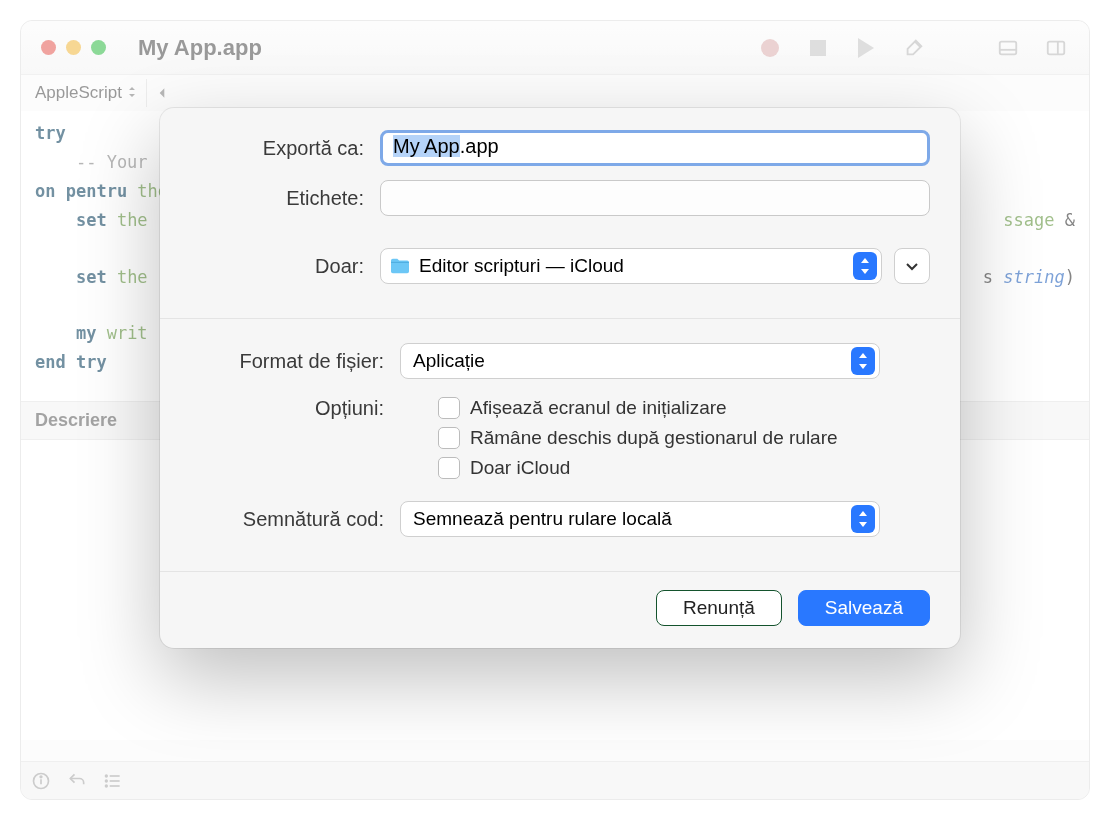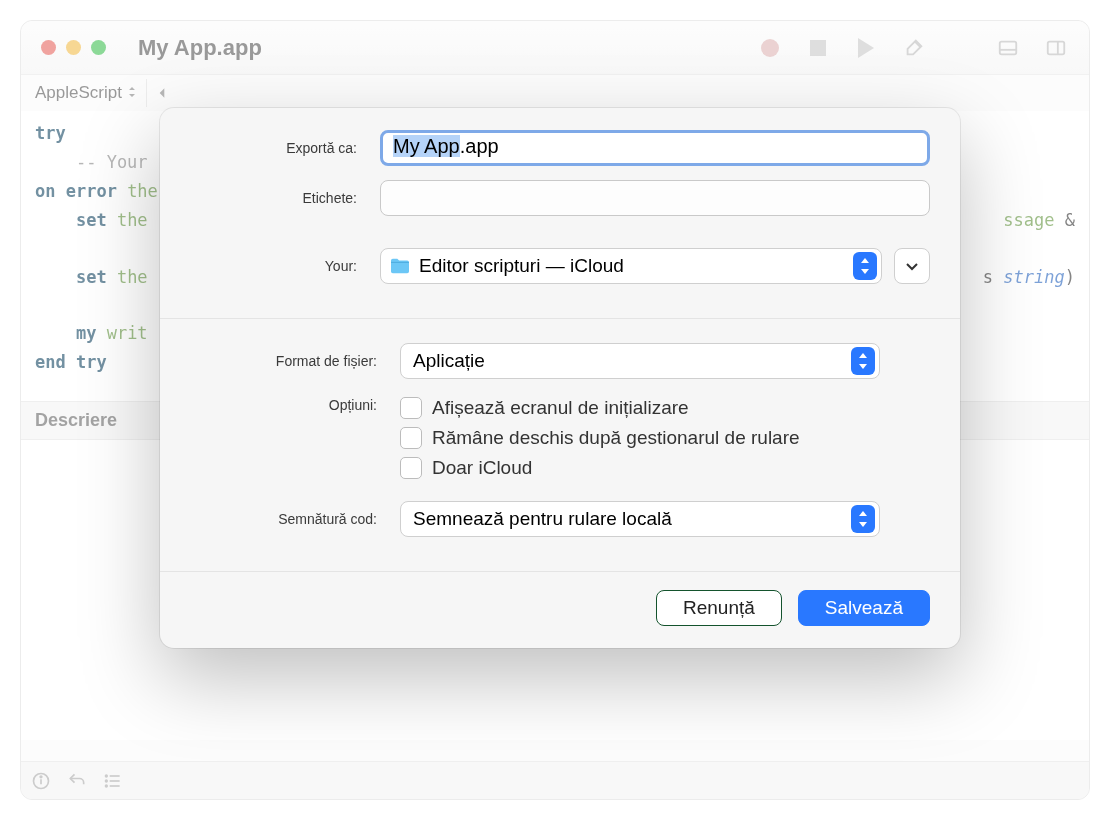--- a/index.html
+++ b/index.html
@@ -78,21 +78,21 @@
   width:800px;
   background:#f6f6f6;
   border-radius:14px;
   box-shadow: 0 30px 80px rgba(0,0,0,0.25), 0 0 0 1px rgba(0,0,0,0.08);
   z-index:10;
   padding-bottom: 22px;
 }
 .modal .section { padding: 22px 30px 10px 30px; }
 .form-row { display:flex; align-items:center; margin-bottom:14px;}
 .form-row.top-align { align-items:flex-start; }
-.form-label { width:190px; text-align:right; font-size:14px; color:#3a3a3a; padding-right:23px;}
+.form-label { width:190px; text-align:right; font-size:20px; color:#3a3a3a; padding-right:16px;}
 .form-control { flex:1; }
 .text-input {
   width:100%; height:36px; border-radius:8px;
   border:1px solid #c9c9c9; background:#fff;
   font-size:20px; padding:4px 12px;
   outline:none;
 }
 .text-input.focused { border:3px solid #7ea9e8; padding:2px 10px;}
 .text-input .sel { background:#b5d3f8;}
 
@@ -116,21 +116,21 @@
 
 .hr { height:1px; background:#e4e4e4; margin: 10px 0;}
 .section.b2 { padding:14px 30px 10px 30px;}
 
 .popup-select {
   width:100%; max-width:480px; height:36px; background:#fff; border:1px solid #cfcfcf; border-radius:8px;
   display:flex; align-items:center; padding:0 4px 0 12px; font-size:19px; gap:8px;
 }
 .popup-select .ptxt{flex:1;}
 
-.checkbox-row { display:flex; align-items:center; gap:10px; font-size:19px; color:#333; margin-bottom:8px; padding-left:0;}
+.checkbox-row { display:flex; align-items:center; gap:10px; font-size:19px; color:#333; margin-bottom:8px; padding-left:0;margin-left:38px;}
 .chk {
   width:22px; height:22px; border:1px solid #bcbcbc; border-radius:5px; background:#fff;
 }
 .opts-stack { display:flex; flex-direction:column; padding-top:4px;}
 
 .btn-row { display:flex; justify-content:flex-end; gap:16px; padding:8px 30px 0 30px;}
 .btn {
   height:36px; padding:0 26px; border-radius:8px; font-size:19px;
   border:1px solid #14532d; background:#fff; color:#222; cursor:pointer;
   display:flex; align-items:center; justify-content:center;
@@ -193,21 +193,21 @@
     <div class="tab-item" style="border-right:none;">
       <svg width="14" height="14" viewBox="0 0 12 12" fill="#888">
           <path d="M8 2L4 6l4 4"></path>
         </svg>
     </div>
   </div>
 
   <div class="code-area">
     <div class="line"><span class="kw">try</span></div>
     <div class="line"><span class="cmt">    -- Your </span></div>
-    <div class="line"><span class="kw">on error</span><span class="grn"> the</span></div>
+    <div class="line"><span class="kw">on pentru</span><span class="grn"> the</span></div>
     <div class="line" style="display:flex;"><span class="kw">    set</span><span class="grn"> the</span><span style="flex:1"></span><span class="grn">ssage</span><span> &amp;</span></div>
     <div class="line" style="height:28px"></div>
     <div class="line" style="display:flex;"><span class="kw">    set</span><span class="grn"> the</span><span style="flex:1"></span><span>s </span><span class="blu">string</span><span>)</span></div>
     <div class="line" style="height:28px"></div>
     <div class="line"><span class="kw">    my</span><span class="grn"> writ</span></div>
     <div class="line"><span class="kw">end try</span></div>
   </div>
 
   <div class="desc-header">Descriere</div>
   <div class="desc-body"></div>
@@ -245,21 +245,21 @@
       </div>
     </div>
     <div class="form-row">
       <div class="form-label">Etichete:</div>
       <div class="form-control">
         <div class="text-input" style="background:#fdfdfd;"></div>
       </div>
     </div>
     <div style="height:18px"></div>
     <div class="form-row location-row">
-      <div class="form-label">Your:</div>
+      <div class="form-label">Doar:</div>
       <div class="form-control">
         <div class="loc-select">
           <svg class="folder-icon" viewBox="0 0 24 20">
             <path d="M2 4a2 2 0 012-2h5l2 2h9a2 2 0 012 2v10a2 2 0 01-2 2H4a2 2 0 01-2-2V4z" fill="#6cc7f6"></path>
             <path d="M2 6h20" stroke="#4aa8dd" stroke-width="1"></path>
           </svg>
           <span class="loc-text">Editor scripturi — iCloud</span>
           <div class="sel-arrows">
             <svg viewBox="0 0 10 6">
                 <path d="M5 0L9 5H1z" fill="#fff"></path>

